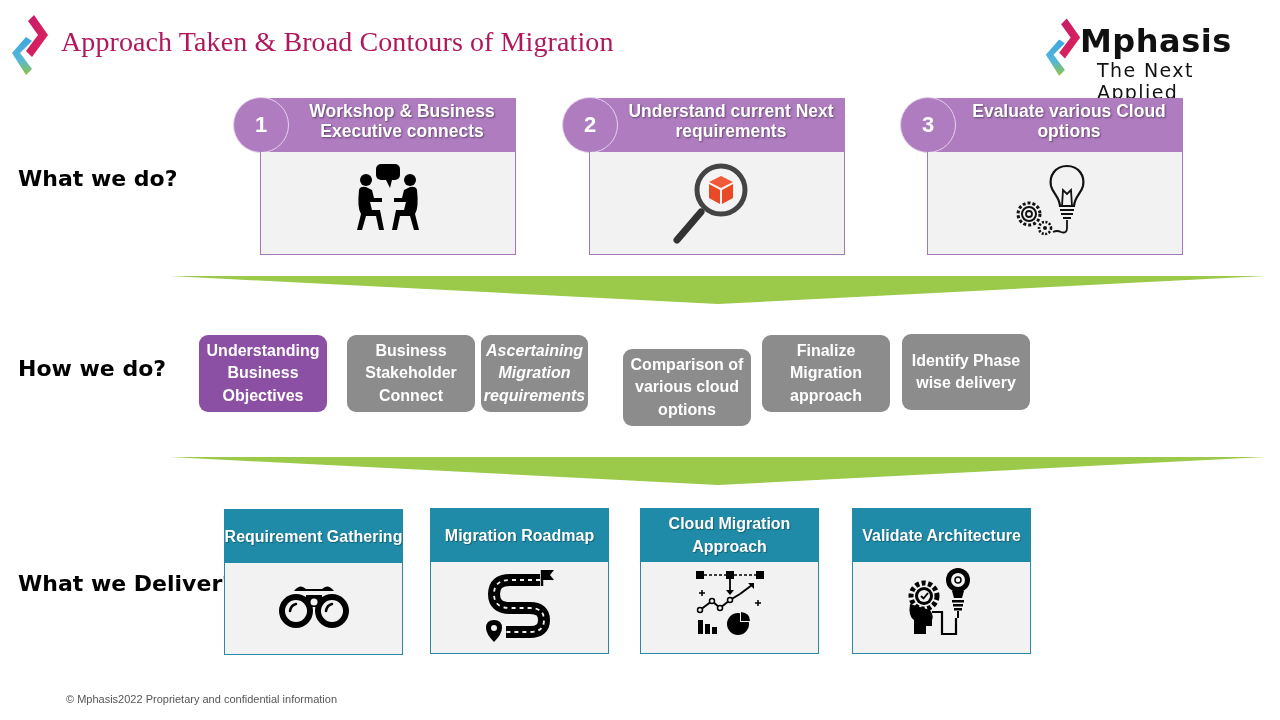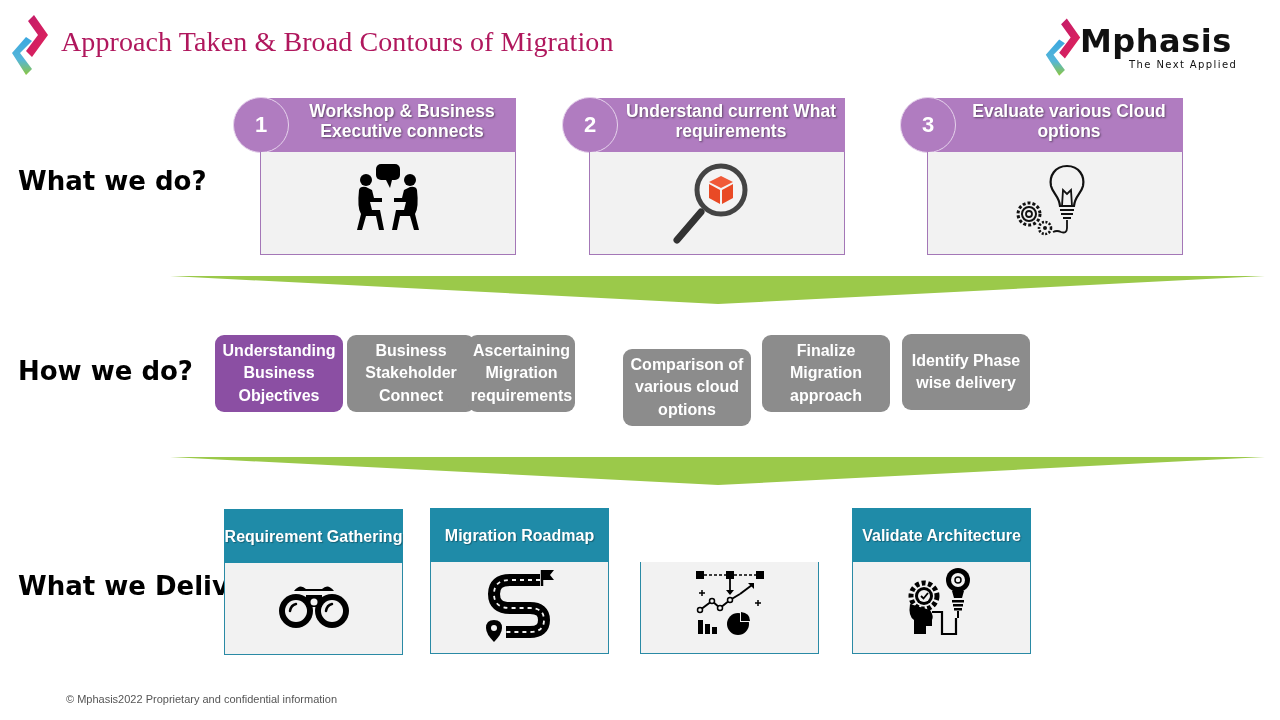--- a/index.html
+++ b/index.html
@@ -6,24 +6,24 @@
   body { width:1280px; height:720px; background:#ffffff; position:relative; overflow:hidden;
          font-family:"Liberation Sans", "DejaVu Sans", sans-serif; }
   .abs { position:absolute; }
 
   
   #title { left:61px; top:26px; font-size:28px; color:#b0175d; white-space:nowrap; letter-spacing:0.1px;font-family:Liberation Serif, serif; }
   #logo-mark-left { left:8px; top:13px; width:44px; height:66px; }
   #brand { left:1040px; top:12px; width:220px; height:70px; }
   #brand-mark { position:absolute; left:2px; top:4px; width:42px; height:64px; }
   #brand-name { position:absolute; left:40px; top:10px; font-size:32px; font-weight:700; color:#111; letter-spacing:0.5px; font-family:"DejaVu Sans", sans-serif; }
-  #brand-tag { position:absolute; left:57px; top:47px; font-size:10px; color:#111; letter-spacing:1.4px; font-family:"DejaVu Sans", sans-serif;margin-left:32px; }
-
-  
-  .row-label { position:absolute; left:18px; font-size:26px; font-weight:700; color:#000; white-space:nowrap; font-family:"DejaVu Sans", sans-serif; }
+  #brand-tag { position:absolute; left:57px; top:47px; font-size:19px; color:#111; letter-spacing:1.4px; font-family:"DejaVu Sans", sans-serif; }
+
+  
+  .row-label { position:absolute; left:18px; font-size:22px; font-weight:700; color:#000; white-space:nowrap; font-family:"DejaVu Sans", sans-serif; }
 
   
   .step-card { position:absolute; width:256px; height:158px; }
   .step-head { position:absolute; left:0; top:0; width:256px; height:54px; background:#b07cc0; }
   .step-head-text { position:absolute; left:28px; right:0; top:3px; text-align:center; color:#fff; font-weight:700; font-size:17.5px; line-height:20px; text-shadow:1px 1px 2px rgba(0,0,0,0.45); }
   .step-body { position:absolute; left:0; top:54px; width:254px; height:102px; background:#f2f2f2; border:1px solid #a477b7; border-top:none; }
   .step-num { position:absolute; left:-27px; top:-1px; width:54px; height:54px; border-radius:50%; background:#b07cc0; border:1px solid #e6d3ec; color:#fff; font-weight:700; font-size:22px; display:flex; align-items:center; justify-content:center; }
   .step-icon { position:absolute; left:50%; top:6px; transform:translateX(-50%); }
 
   
@@ -86,21 +86,21 @@
       <circle cx="18" cy="22" r="6" fill="#000"></circle>
       <circle cx="62" cy="22" r="6" fill="#000"></circle>
       <path d="M11 32 Q12 28 18 29 L24 32 L26 40 L34 40 L34 44 L22 44 L24 52 L32 52 L36 72 L31 72 L28 58 L18 58 L14 72 L9 72 L13 56 Q9 50 11 32 Z" fill="#000"></path>
       <path d="M69 32 Q68 28 62 29 L56 32 L54 40 L46 40 L46 44 L58 44 L56 52 L48 52 L44 72 L49 72 L52 58 L62 58 L66 72 L71 72 L67 56 Q71 50 69 32 Z" fill="#000"></path>
     </svg>
   </div>
 </div>
 
 <div class="step-card" style="left:589px; top:98px;">
   <div class="step-head">
-    <div class="step-head-text">Understand current What requirements</div>
+    <div class="step-head-text">Understand current Next requirements</div>
   </div>
   <div class="step-num">2</div>
   <div class="step-body">
     <svg class="step-icon" width="96" height="90" viewBox="0 0 96 90" style="top:8px;">
       <line x1="32" y1="52" x2="8" y2="80" stroke="#333" stroke-width="7" stroke-linecap="round"></line>
       <circle cx="52" cy="30" r="24" fill="#f4f4f4" stroke="#444" stroke-width="5"></circle>
       <path d="M52 16 L64 22 L52 28 L40 22 Z" fill="#f05a38"></path>
       <path d="M40 24 L51 30 L51 44 L40 38 Z" fill="#e94a25"></path>
       <path d="M64 24 L53 30 L53 44 L64 38 Z" fill="#e94a25"></path>
     </svg>
@@ -129,23 +129,23 @@
   </div>
 </div>
 
 <svg class="arrow" style="top:274px;" viewBox="0 0 1095 32" preserveAspectRatio="none">
   <polygon points="0,2 1095,2 548,30" fill="#9bc94a"></polygon>
 </svg>
 <svg class="arrow" style="top:455px;" viewBox="0 0 1095 32" preserveAspectRatio="none">
   <polygon points="0,2 1095,2 548,30" fill="#9bc94a"></polygon>
 </svg>
 
-<div class="pill active" style="left:215px;">Understanding Business Objectives</div>
+<div class="pill active" style="left:199px;">Understanding Business Objectives</div>
 <div class="pill" style="left:347px;">Business Stakeholder Connect</div>
-<div class="pill" style="left:468px; width:107px;">Ascertaining Migration requirements</div>
+<div class="pill" style="left:481px; width:107px;font-style:italic;">Ascertaining Migration requirements</div>
 <div class="pill" style="left:623px;margin-top:14px;">Comparison of various cloud options</div>
 <div class="pill" style="left:762px;">Finalize Migration approach</div>
 <div class="pill" style="left:902px; top:334px; height:76px;">Identify Phase wise delivery</div>
 
 <div class="del-card" style="left:224px; top:509px;">
   <div class="del-head">Requirement Gathering</div>
   <div class="del-body">
     <svg class="del-icon" width="76" height="70" viewBox="0 0 76 70" style="top:10px;">
       <path d="M18 18 Q24 10 30 16 L46 16 Q52 10 58 18 Z" fill="#000"></path>
       <circle cx="20" cy="38" r="17" fill="#000"></circle>
@@ -168,20 +168,21 @@
       <path d="M58 12 L28 12 Q12 12 12 26 Q12 40 28 40 L48 40 Q62 40 62 52 Q62 64 48 64 L24 64" fill="none" stroke="#f2f2f2" stroke-width="1.8" stroke-dasharray="4 4"></path>
       <line x1="60" y1="2" x2="60" y2="18" stroke="#000" stroke-width="2.5"></line>
       <path d="M60 2 L72 2 L68 7 L72 12 L60 12 Z" fill="#000"></path>
       <path d="M12 52 Q4 52 4 60 Q4 66 12 74 Q20 66 20 60 Q20 52 12 52 Z" fill="#000"></path>
       <circle cx="12" cy="60" r="3" fill="#f2f2f2"></circle>
     </svg>
   </div>
 </div>
 
 <div class="del-card" style="left:640px;">
+  <div class="del-head">Cloud Migration Approach</div>
   <div class="del-body">
     <svg class="del-icon" width="72" height="72" viewBox="0 0 72 72" style="top:6px;">
       <rect x="2" y="3" width="8" height="8" fill="#000"></rect>
       <rect x="32" y="3" width="8" height="8" fill="#000"></rect>
       <rect x="62" y="3" width="8" height="8" fill="#000"></rect>
       <line x1="10" y1="7" x2="32" y2="7" stroke="#000" stroke-width="1.5" stroke-dasharray="3 2"></line>
       <line x1="40" y1="7" x2="62" y2="7" stroke="#000" stroke-width="1.5" stroke-dasharray="3 2"></line>
       <line x1="36" y1="11" x2="36" y2="24" stroke="#000" stroke-width="1.8"></line>
       <path d="M32 22 L36 27 L40 22 Z" fill="#000"></path>
       <polyline points="6,42 18,33 26,40 36,32 46,26" fill="none" stroke="#000" stroke-width="2"></polyline>

